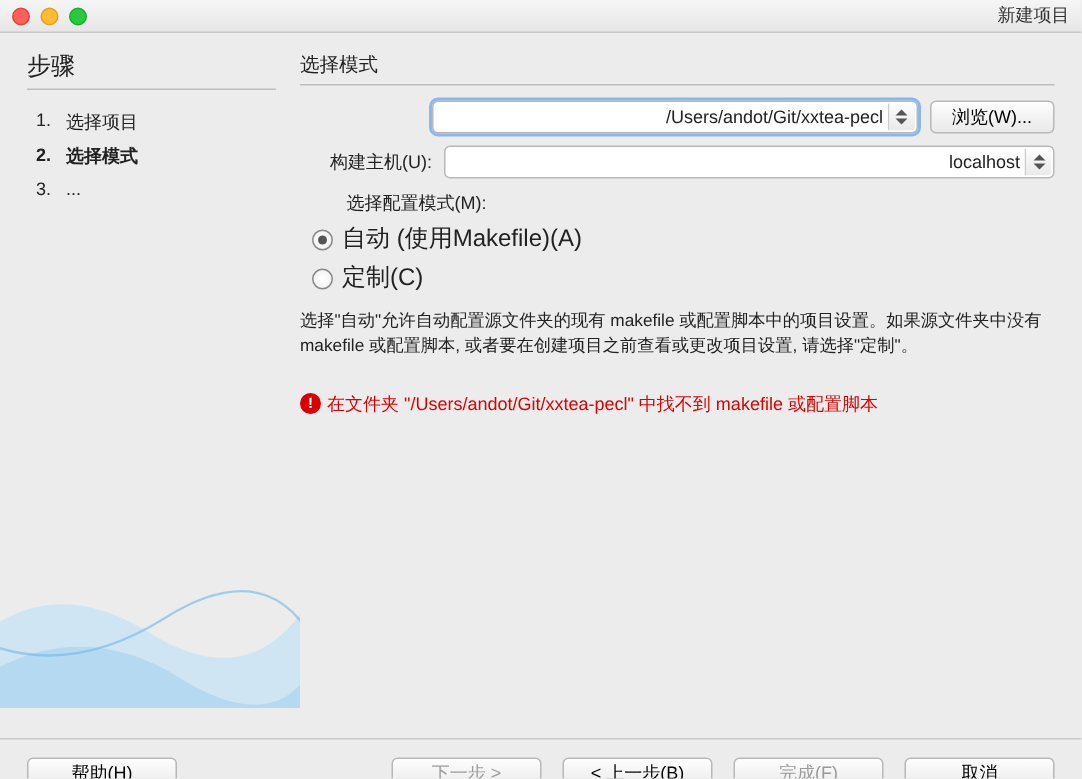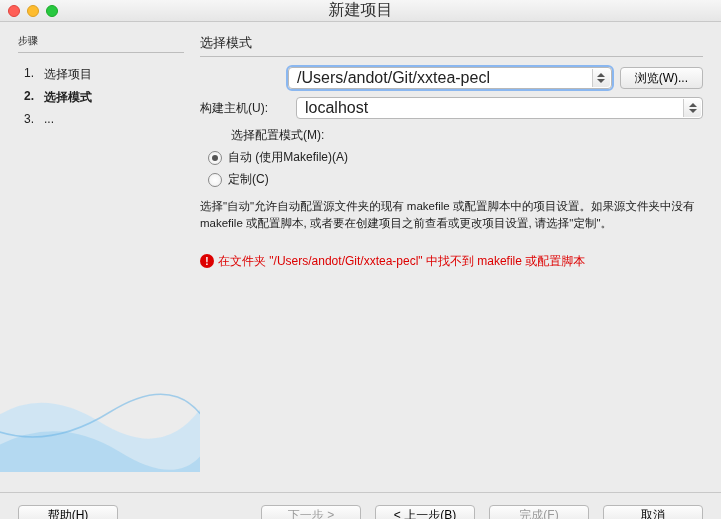--- a/index.html
+++ b/index.html
@@ -3,44 +3,44 @@
 <meta charset="utf-8">
 <style>
 * { box-sizing: border-box; margin: 0; padding: 0; }
 body { font-family: "Lucida Grande", "Helvetica Neue", Arial, sans-serif; font-size: 12px; color: #222; background: #ececec; width: 721px; height: 519px; overflow: hidden; }
 .titlebar { height: 22px; background: linear-gradient(#f6f6f6,#e6e6e6); border-bottom: 1px solid #c8c8c8; display: flex; align-items: center; padding: 0 8px; position: relative; }
 .traffic { display: flex; gap: 7px; position: absolute; left: 8px; }
 .tbtn { width: 12px; height: 12px; border-radius: 50%; }
 .tbtn.red { background: #ff5f57; border: 0.5px solid #e0443e; }
 .tbtn.yellow { background: #febc2e; border: 0.5px solid #dda023; }
 .tbtn.green { background: #28c840; border: 0.5px solid #1aab29; }
-.title { flex: 1; text-align: center; font-size: 16px; color: #333; }
+.title { flex: 1; text-align: right; font-size: 12px; color: #333; }
 .body { display: flex; height: 450px; }
 .sidebar { width: 200px; padding: 12px 16px 0 18px; position: relative; background: #ececec; overflow: hidden; }
-.sidebar h3 { font-size: 10px; font-weight: normal; margin-bottom: 4px; }
+.sidebar h3 { font-size: 16px; font-weight: normal; margin-bottom: 4px; }
 .sep { border: none; border-top: 1px solid #bdbdbd; margin: 4px 0 10px; }
 .steps { list-style: none; font-size: 12px; }
 .steps li { padding: 3px 0; display: flex; gap: 10px; }
 .steps li .num { width: 16px; text-align: right; }
 .steps li.active { font-weight: bold; }
 .wave { position: absolute; bottom: -20px; left: -40px; width: 260px; height: 180px; }
 .main { flex: 1; padding: 12px 18px 0 0; }
 .main h3 { font-size: 13px; font-weight: normal; }
 .formrow { display: flex; align-items: center; margin: 8px 0; gap: 8px; }
-.lbl { text-align: left; white-space: nowrap; }
+.lbl { text-align: right; white-space: nowrap; }
 .lbl.w1 { width: 88px; }
-.select { flex: 1; height: 22px; border: 1px solid #b8b8b8; border-radius: 4px; background: #fff; display: flex; align-items: center; padding: 0 22px 0 8px; position: relative; font-size: 16px; }
+.select { flex: 1; height: 22px; border: 1px solid #b8b8b8; border-radius: 4px; background: #fff; display: flex; align-items: center; padding: 0 22px 0 8px; position: relative; font-size: 12px; justify-content: flex-end; }
 .select.focus { outline: 2px solid #8ab7f0; outline-offset: 0; }
 .select .arrow { position: absolute; right: 1px; top: 1px; bottom: 1px; width: 18px; border-left: 1px solid #ccc; display: flex; flex-direction: column; align-items: center; justify-content: center; background: linear-gradient(#fdfdfd,#e9e9e9); border-radius: 0 3px 3px 0; }
 .select .arrow::before { content:""; border: 4px solid transparent; border-bottom-color:#555; margin-bottom:1px; }
 .select .arrow::after { content:""; border: 4px solid transparent; border-top-color:#555; margin-top:1px; }
 .btn { height: 22px; padding: 1px 14px; border: 1px solid #b8b8b8; border-radius: 4px; background: linear-gradient(#fdfdfd,#e9e9e9); font-size: 12px; cursor: pointer; white-space: nowrap; }
 .btn:disabled { color: #9a9a9a; }
 .radiogrp { margin-left: 8px; }
-.radio { display: flex; align-items: center; gap: 6px; margin: 5px 0; font-size: 12px; }
+.radio { display: flex; align-items: center; gap: 6px; margin: 5px 0; font-size: 16px; }
 .radio .dot { width: 14px; height: 14px; border: 1px solid #888; border-radius: 50%; background: radial-gradient(#fff,#eee); display: flex; align-items: center; justify-content: center; }
 .radio.sel .dot::after { content:""; width: 6px; height: 6px; border-radius: 50%; background: #555; }
 .desc { font-size: 11.5px; line-height: 1.5; margin: 10px 0 0 0; }
 .desc p { margin-bottom: 8px; }
 .errrow { display: flex; align-items: center; gap: 4px; color: #d00; font-size: 12px; margin-top: 20px; }
 .errrow .eicon { width: 14px; height: 14px; border-radius: 50%; background: #d00; color: #fff; display: flex; align-items: center; justify-content: center; font-size: 10px; font-weight: bold; }
 .footer { height: 46px; border-top: 1px solid #c8c8c8; background: #ececec; display: flex; align-items: center; padding: 0 18px; gap: 14px; margin-top: 20px; }
 .footer .spacer { flex: 1; }
 .footer .btn { min-width: 100px; }
 </style>

